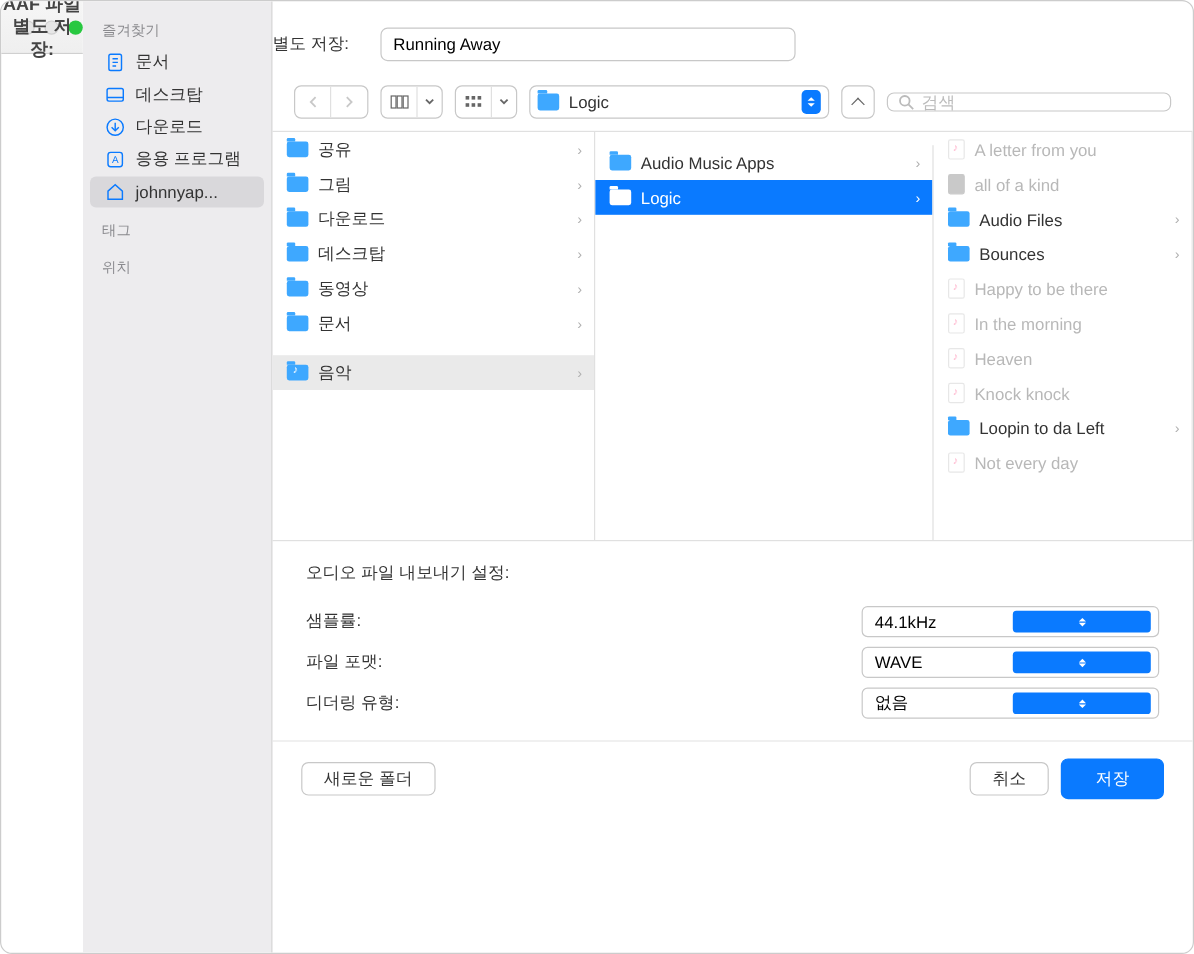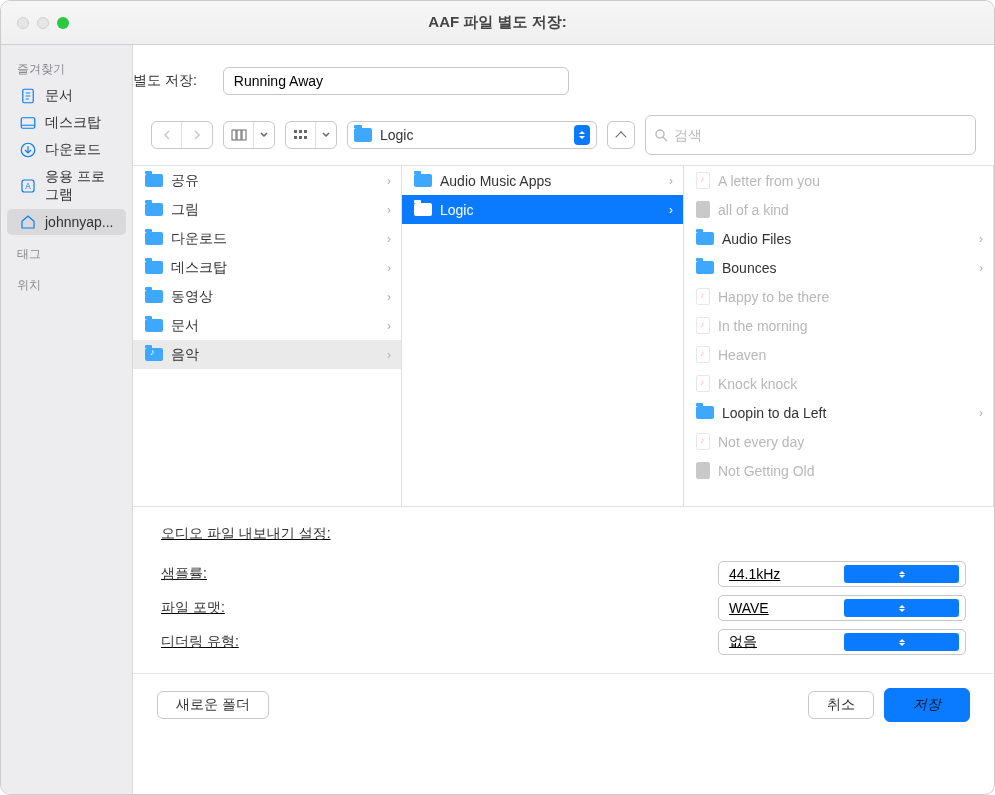--- a/index.html
+++ b/index.html
@@ -1,26 +1,26 @@
 <!DOCTYPE html>
 <html><head>
   <meta charset="utf-8">
   <style>
     * { box-sizing: border-box; margin: 0; padding: 0; font-family: -apple-system, BlinkMacSystemFont, "Helvetica Neue", sans-serif; }
     body { width: 995px; height: 795px; background: #fff; overflow: hidden; }
-    .window { width: 995px; height: 795px; border: 1px solid #ccc; border-radius: 10px; overflow: hidden; display: flex; flex-direction: column; background: #fff; }
+    .window { width: 995px; height: 795px; border: 1px solid #ccc; border-radius: 10px; overflow: hidden; display: flex; background: #fff; }
     .titlebar { height: 44px; display: flex; align-items: center; position: relative; background: linear-gradient(#f6f6f6,#efefef); border-bottom: 1px solid #d0d0d0; }
     .traffic { display: flex; gap: 8px; padding-left: 16px; }
     .tlight { width: 12px; height: 12px; border-radius: 50%; }
     .tl-close { background: #e6e6e6; border: 0.5px solid #d0d0d0; }
     .tl-min { background: #e6e6e6; border: 0.5px solid #d0d0d0; }
     .tl-max { background: #28c840; }
     .title { position: absolute; left: 0; right: 0; text-align: center; font-size: 15px; font-weight: 600; color: #444; pointer-events: none; }
     .body { flex: 1; display: flex; overflow: hidden; }
-    .sidebar { width: 132px; background: #edecee; border-right: 1px solid #d8d8d8; padding-top: 6px; }
+    .sidebar { width: 158px; background: #edecee; border-right: 1px solid #d8d8d8; padding-top: 6px; }
     .sb-header { font-size: 12px; color: #8a8a8e; padding: 10px 16px 4px; font-weight: 500; }
     .sb-item { display: flex; align-items: center; gap: 8px; padding: 4px 12px; margin: 1px 6px; border-radius: 5px; font-size: 14px; color: #333; cursor: default; }
     .sb-item.selected { background: #d9d8db; }
     .sb-icon { width: 18px; height: 18px; display: flex; align-items: center; justify-content: center; }
     .sb-icon svg { width: 18px; height: 18px; }
     .main { flex: 1; display: flex; flex-direction: column; }
     .saveas-row { display: flex; align-items: center; justify-content: flex-start; gap: 26px; padding: 22px 0 14px; }
     .saveas-label { font-size: 14px; color: #333; }
     .saveas-input { width: 346px; height: 28px; border: 1px solid #c8c8c8; border-radius: 6px; padding: 0 10px; font-size: 14px; background: #fff; }
     .toolbar { display: flex; align-items: center; gap: 10px; padding: 6px 18px 10px; }
@@ -29,54 +29,54 @@
     .tb-btn:last-child { border-right: none; }
     .tb-btn.disabled { color: #c8c8c8; }
     .path-dd { flex: 0 0 250px; height: 28px; border: 1px solid #c8c8c8; border-radius: 6px; display: flex; align-items: center; padding: 0 6px; background: #fff; position: relative; }
     .path-dd .folder-ico { width: 18px; height: 14px; background: #3ea8ff; border-radius: 2px; margin-right: 8px; position: relative; }
     .path-dd .folder-ico::before { content:''; position:absolute; top:-3px; left:0; width:8px; height:3px; background:#3ea8ff; border-radius:1px 1px 0 0; }
     .path-dd .dd-label { font-size: 14px; color: #333; flex: 1; }
     .path-dd .dd-arrows { width: 16px; height: 20px; background: #0a7aff; border-radius: 4px; display: flex; flex-direction: column; align-items: center; justify-content: center; }
     .path-dd .dd-arrows::before { content:''; border-left:3px solid transparent; border-right:3px solid transparent; border-bottom:3px solid #fff; margin-bottom:2px; }
     .path-dd .dd-arrows::after { content:''; border-left:3px solid transparent; border-right:3px solid transparent; border-top:3px solid #fff; }
     .collapse-btn { width: 28px; height: 28px; border: 1px solid #c8c8c8; border-radius: 6px; display: flex; align-items: center; justify-content: center; background: #fff; }
-    .search-box { flex: 1; height: 40px; border: 1px solid #c8c8c8; border-radius: 6px; display: flex; align-items: center; padding: 0 8px; background: #fff; gap: 6px; }
+    .search-box { flex: 1; height: 16px; border: 1px solid #c8c8c8; border-radius: 6px; display: flex; align-items: center; padding: 0 8px; background: #fff; gap: 6px; }
     .search-box input { border: none; outline: none; font-size: 14px; color: #333; flex: 1; background: transparent; }
     .search-box input::placeholder { color: #bbb; }
     .browser { display: flex; border-top: 1px solid #e0e0e0; border-bottom: 1px solid #e0e0e0; height: 342px; }
     .col { border-right: 1px solid #e0e0e0; overflow-y: auto; }
     .col1 { width: 269px; }
-    .col2 { width: 282px; }
+    .col2 { width: 282px; margin-top: 11px; }
     .col3 { flex: 1; overflow-y: hidden; }
     .row { display: flex; align-items: center; height: 29px; padding: 0 12px; font-size: 14px; color: #333; gap: 8px; position: relative; }
-    .row.sel-soft { background: #eaeaea; }
+    .row.sel-soft { background: #eaeaea; margin-top: 12px; }
     .row.sel-hard { background: #0a7aff; color: #fff; }
     .row.sel-hard .folder-ico { background: #fff; }
     .row.sel-hard .folder-ico::before { background: #fff; }
     .row.dim { color: #b8b8b8; }
     .row .arrow { position: absolute; right: 10px; color: #b0b0b0; font-size: 12px; }
     .row.sel-hard .arrow { color: #fff; }
     .folder-ico { width: 18px; height: 13px; background: #3ea8ff; border-radius: 2px; position: relative; flex-shrink: 0; }
     .folder-ico::before { content:''; position:absolute; top:-3px; left:0; width:7px; height:3px; background:#3ea8ff; border-radius:1px 1px 0 0; }
     .folder-ico.music::after { content:'♪'; position:absolute; top:-1px; left:5px; font-size:9px; color:#fff; }
     .file-ico { width: 14px; height: 17px; border: 1px solid #d0d0d0; border-radius: 2px; flex-shrink: 0; position: relative; background: #fff; }
     .file-ico.audio::after { content:'♪'; position:absolute; top:1px; left:3px; font-size:9px; color:#ff6b9d; }
     .file-ico.proj { background: #949494; border-color: #949494; }
-    .settings-area { padding: 18px 28px 10px; text-decoration: underline; }
+    .settings-area { padding: 18px 28px 10px; }
     .settings-title { font-size: 14px; color: #333; margin-bottom: 18px; }
     .setting-row { display: flex; align-items: center; justify-content: space-between; gap: 10px; margin-bottom: 8px; }
     .setting-label { font-size: 14px; color: #333; text-align: right; }
     .setting-dd { width: 248px; height: 26px; border: 1px solid #c8c8c8; border-radius: 5px; display: flex; align-items: center; padding: 0 6px 0 10px; background: #fff; font-size: 14px; }
     .setting-dd span { flex: 1; }
     .setting-dd .dd-arrows { width: 16px; height: 18px; background: #0a7aff; border-radius: 3px; display: flex; flex-direction: column; align-items: center; justify-content: center; }
     .setting-dd .dd-arrows::before { content:''; border-left:3px solid transparent; border-right:3px solid transparent; border-bottom:3px solid #fff; margin-bottom:1px; }
     .setting-dd .dd-arrows::after { content:''; border-left:3px solid transparent; border-right:3px solid transparent; border-top:3px solid #fff; }
     .footer { display: flex; align-items: center; padding: 14px 24px 18px; gap: 10px; border-top: 1px solid #e6e6e6; }
     .btn { height: 28px; padding: 0 18px; border: 1px solid #c8c8c8; border-radius: 6px; background: #fff; font-size: 14px; color: #333; display: flex; align-items: center; cursor: default; }
-    .btn-primary { background: #0a7aff; color: #0f172a; border-color: #0a7aff; padding: 16px 28px; font-style: italic; }
+    .btn-primary { background: #0a7aff; color: #ffffff; border-color: #0a7aff; padding: 16px 28px; }
     .spacer { flex: 1; }
     .chevron-up { display: inline-block; width: 8px; height: 8px; border-left: 1.5px solid #666; border-top: 1.5px solid #666; transform: rotate(45deg); margin-top: 3px; }
   </style>
 </head>
 <body>
 
 <div class="window">
   <div class="titlebar">
     <div class="traffic">
       <div class="tlight tl-close"></div>
@@ -307,24 +307,20 @@
             </div>
             <div class="row">
               <span class="folder-ico"></span>
               <span>Loopin to da Left</span>
               <span class="arrow">›</span>
             </div>
             <div class="row dim">
               <span class="file-ico audio" style="opacity:0.5"></span>
               <span>Not every day</span>
             </div>
-            <div class="row dim">
-              <span class="file-ico proj" style="opacity:0.5"></span>
-              <span>Not Getting Old</span>
-            </div>
           </div>
       </div>
 
       <div class="settings-area">
         <div class="settings-title">오디오 파일 내보내기 설정:</div>
 
         <div class="setting-row">
           <span class="setting-label">샘플률:</span>
           <div class="setting-dd">
             <span>44.1kHz</span>

